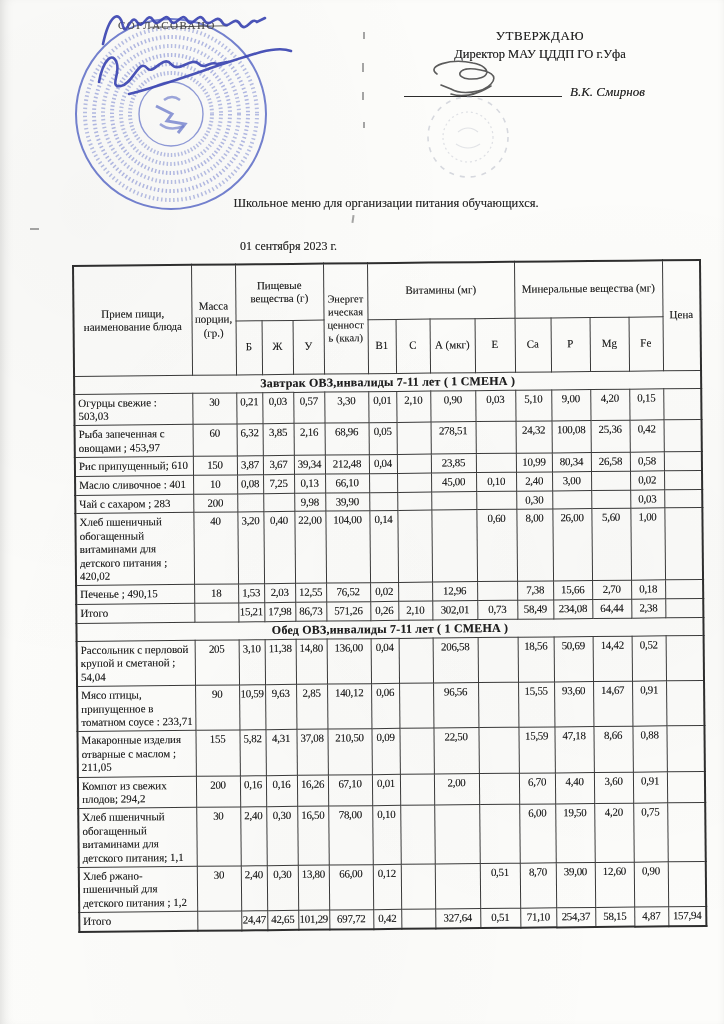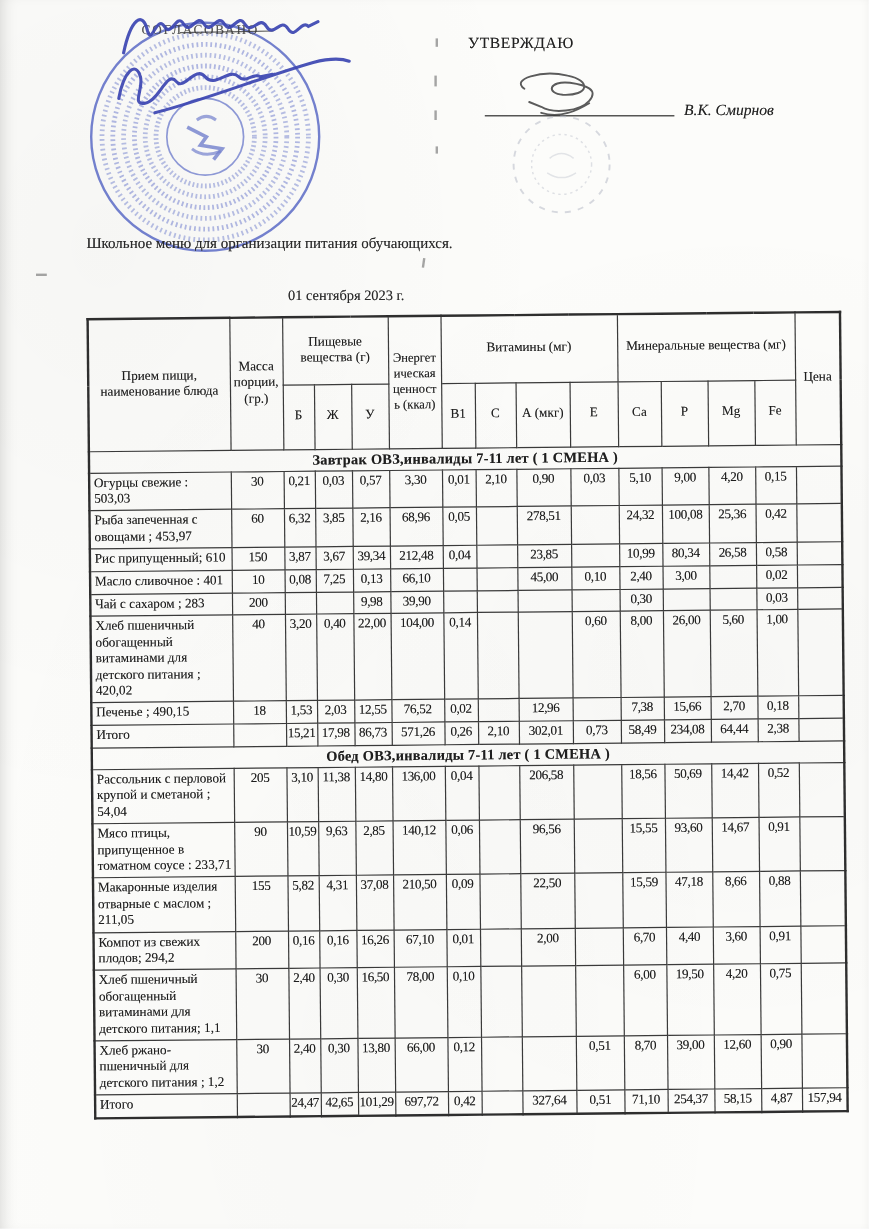--- a/index.html
+++ b/index.html
@@ -10,30 +10,30 @@
       radial-gradient(ellipse at 85% 55%, rgba(0,0,0,0.018), transparent 50%),
       radial-gradient(ellipse at 40% 85%, rgba(0,0,0,0.015), transparent 55%),
       #fcfcfa;
     box-shadow: inset 10px 0 14px -10px rgba(0,0,0,0.18), inset -6px 0 10px -8px rgba(0,0,0,0.08);
   }
   
   .agreed-label{position:absolute;left:118px;top:19px;font-size:11px;letter-spacing:1.5px;color:#3b3b3b;opacity:.85;}
   .agreed-strike{position:absolute;left:150px;top:26px;width:78px;height:0;border-top:1.5px solid #3b3b3b;opacity:.8;transform:rotate(-1deg);}
   .stamp-left{position:absolute;left:64px;top:6px;opacity:.78;}
   .sig-left{position:absolute;left:95px;top:0px;}
-  .approve-block{position:absolute;left:390px;top:28px;width:300px;text-align:left;}
+  .approve-block{position:absolute;left:390px;top:28px;width:300px;text-align:center;}
   .approve-label{font-size:13px;letter-spacing:.5px;}
   .approve-director{font-size:12.5px;margin-top:3px;}
   .sig-right{position:absolute;left:415px;top:56px;}
   .sig-line{position:absolute;left:404px;top:96px;width:158px;border-top:1.5px solid #2c2c2c;}
   .signer-name{position:absolute;left:570px;top:84px;font-size:13px;font-style:italic;}
   .stamp-faint{position:absolute;left:422px;top:92px;opacity:.55;}
   .speck{position:absolute;background:#6a6a6a;opacity:.6;}
   
-  .doc-title{position:absolute;left:72px;top:196px;width:628px;text-align:left;font-size:12.5px;color:#2a2a2a;}
+  .doc-title{position:absolute;left:72px;top:196px;width:628px;text-align:center;font-size:12.5px;color:#2a2a2a;}
   .doc-date{position:absolute;left:240px;top:239px;font-size:12px;color:#2a2a2a;}
   
   .table-wrap{position:absolute;left:72px;top:265px;width:628px;transform:rotate(-0.55deg);transform-origin:0 0;}
   table.menu{border-collapse:collapse;table-layout:fixed;width:627px;border:2px solid #2e2e2e;
     font-family:"Liberation Serif",serif;color:#1e1e1e;}
   table.menu th, table.menu td{border:1px solid #3a3a3a;}
   thead th{font-weight:normal;font-size:11px;text-align:center;vertical-align:middle;padding:1px;line-height:1.25;overflow-wrap:break-word;word-wrap:break-word;}
   tr.hrow1{height:56px;} tr.hrow2{height:54px;}
   td.section-title{font-weight:bold;font-size:12px;text-align:center;padding:1px 0;letter-spacing:.2px;}
   td.name-cell{font-size:11px;text-align:left;vertical-align:top;padding:2px 2px 2px 3px;line-height:1.22;overflow-wrap:break-word;}
@@ -76,20 +76,21 @@
 
   <div class="speck" style="left:363px;top:32px;width:2px;height:7px;"></div>
   <div class="speck" style="left:362px;top:63px;width:2px;height:9px;"></div>
   <div class="speck" style="left:362px;top:92px;width:2px;height:8px;"></div>
   <div class="speck" style="left:363px;top:122px;width:2px;height:6px;"></div>
   <div class="speck" style="left:30px;top:228px;width:9px;height:2px;"></div>
   <div class="speck" style="left:352px;top:215px;width:2px;height:8px;transform:rotate(8deg);"></div>
 
   <div class="approve-block">
     <div class="approve-label">УТВЕРЖДАЮ</div>
+    <div class="approve-director">Директор МАУ ЦДДП ГО г.Уфа</div>
   </div>
   <svg class="sig-right" width="115" height="46" viewBox="0 0 115 46">
     <g fill="none" stroke="#4a4a4a" stroke-width="1.6" stroke-linecap="round" opacity=".9">
       <path d="M22 18 C10 10 36 2 58 7 C78 11 76 24 54 23 C40 22 42 11 60 13 C74 15 84 19 76 28 C68 37 46 39 36 33 L26 29"></path>
       <path d="M36 38 C52 43 66 36 76 30"></path>
     </g>
   </svg>
   <div class="sig-line"></div>
   <div class="signer-name">В.К. Смирнов</div>
 

